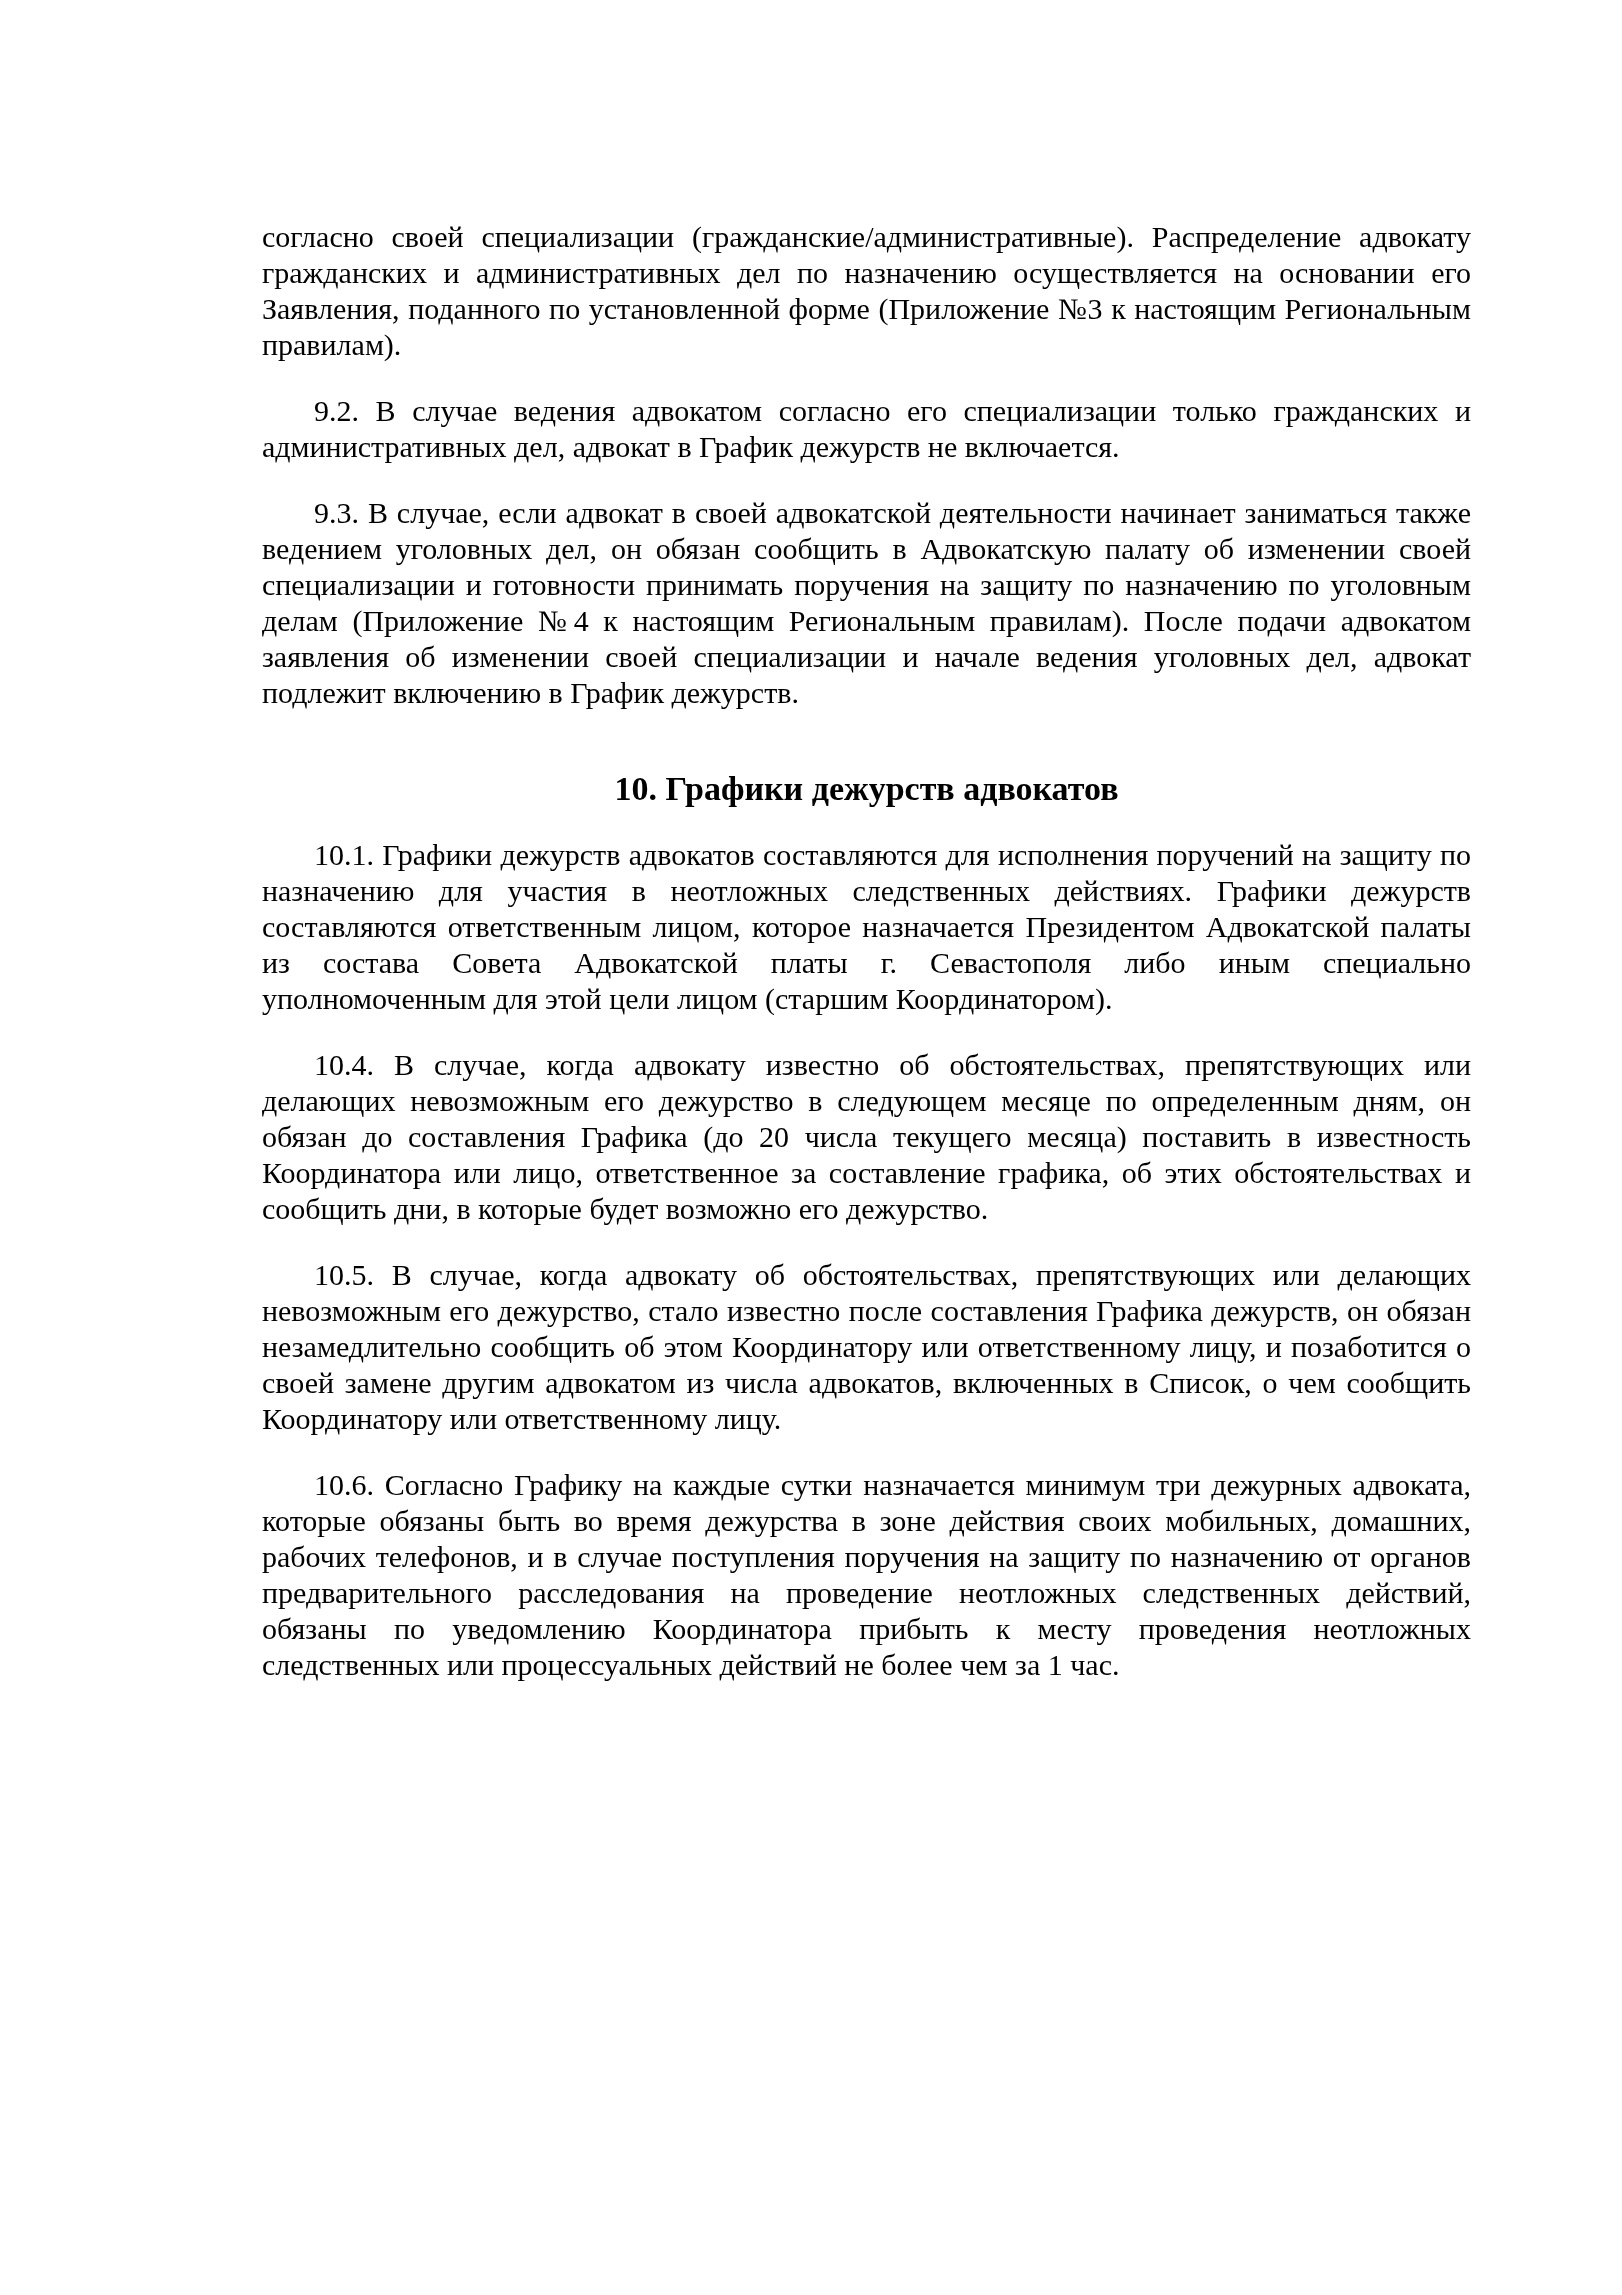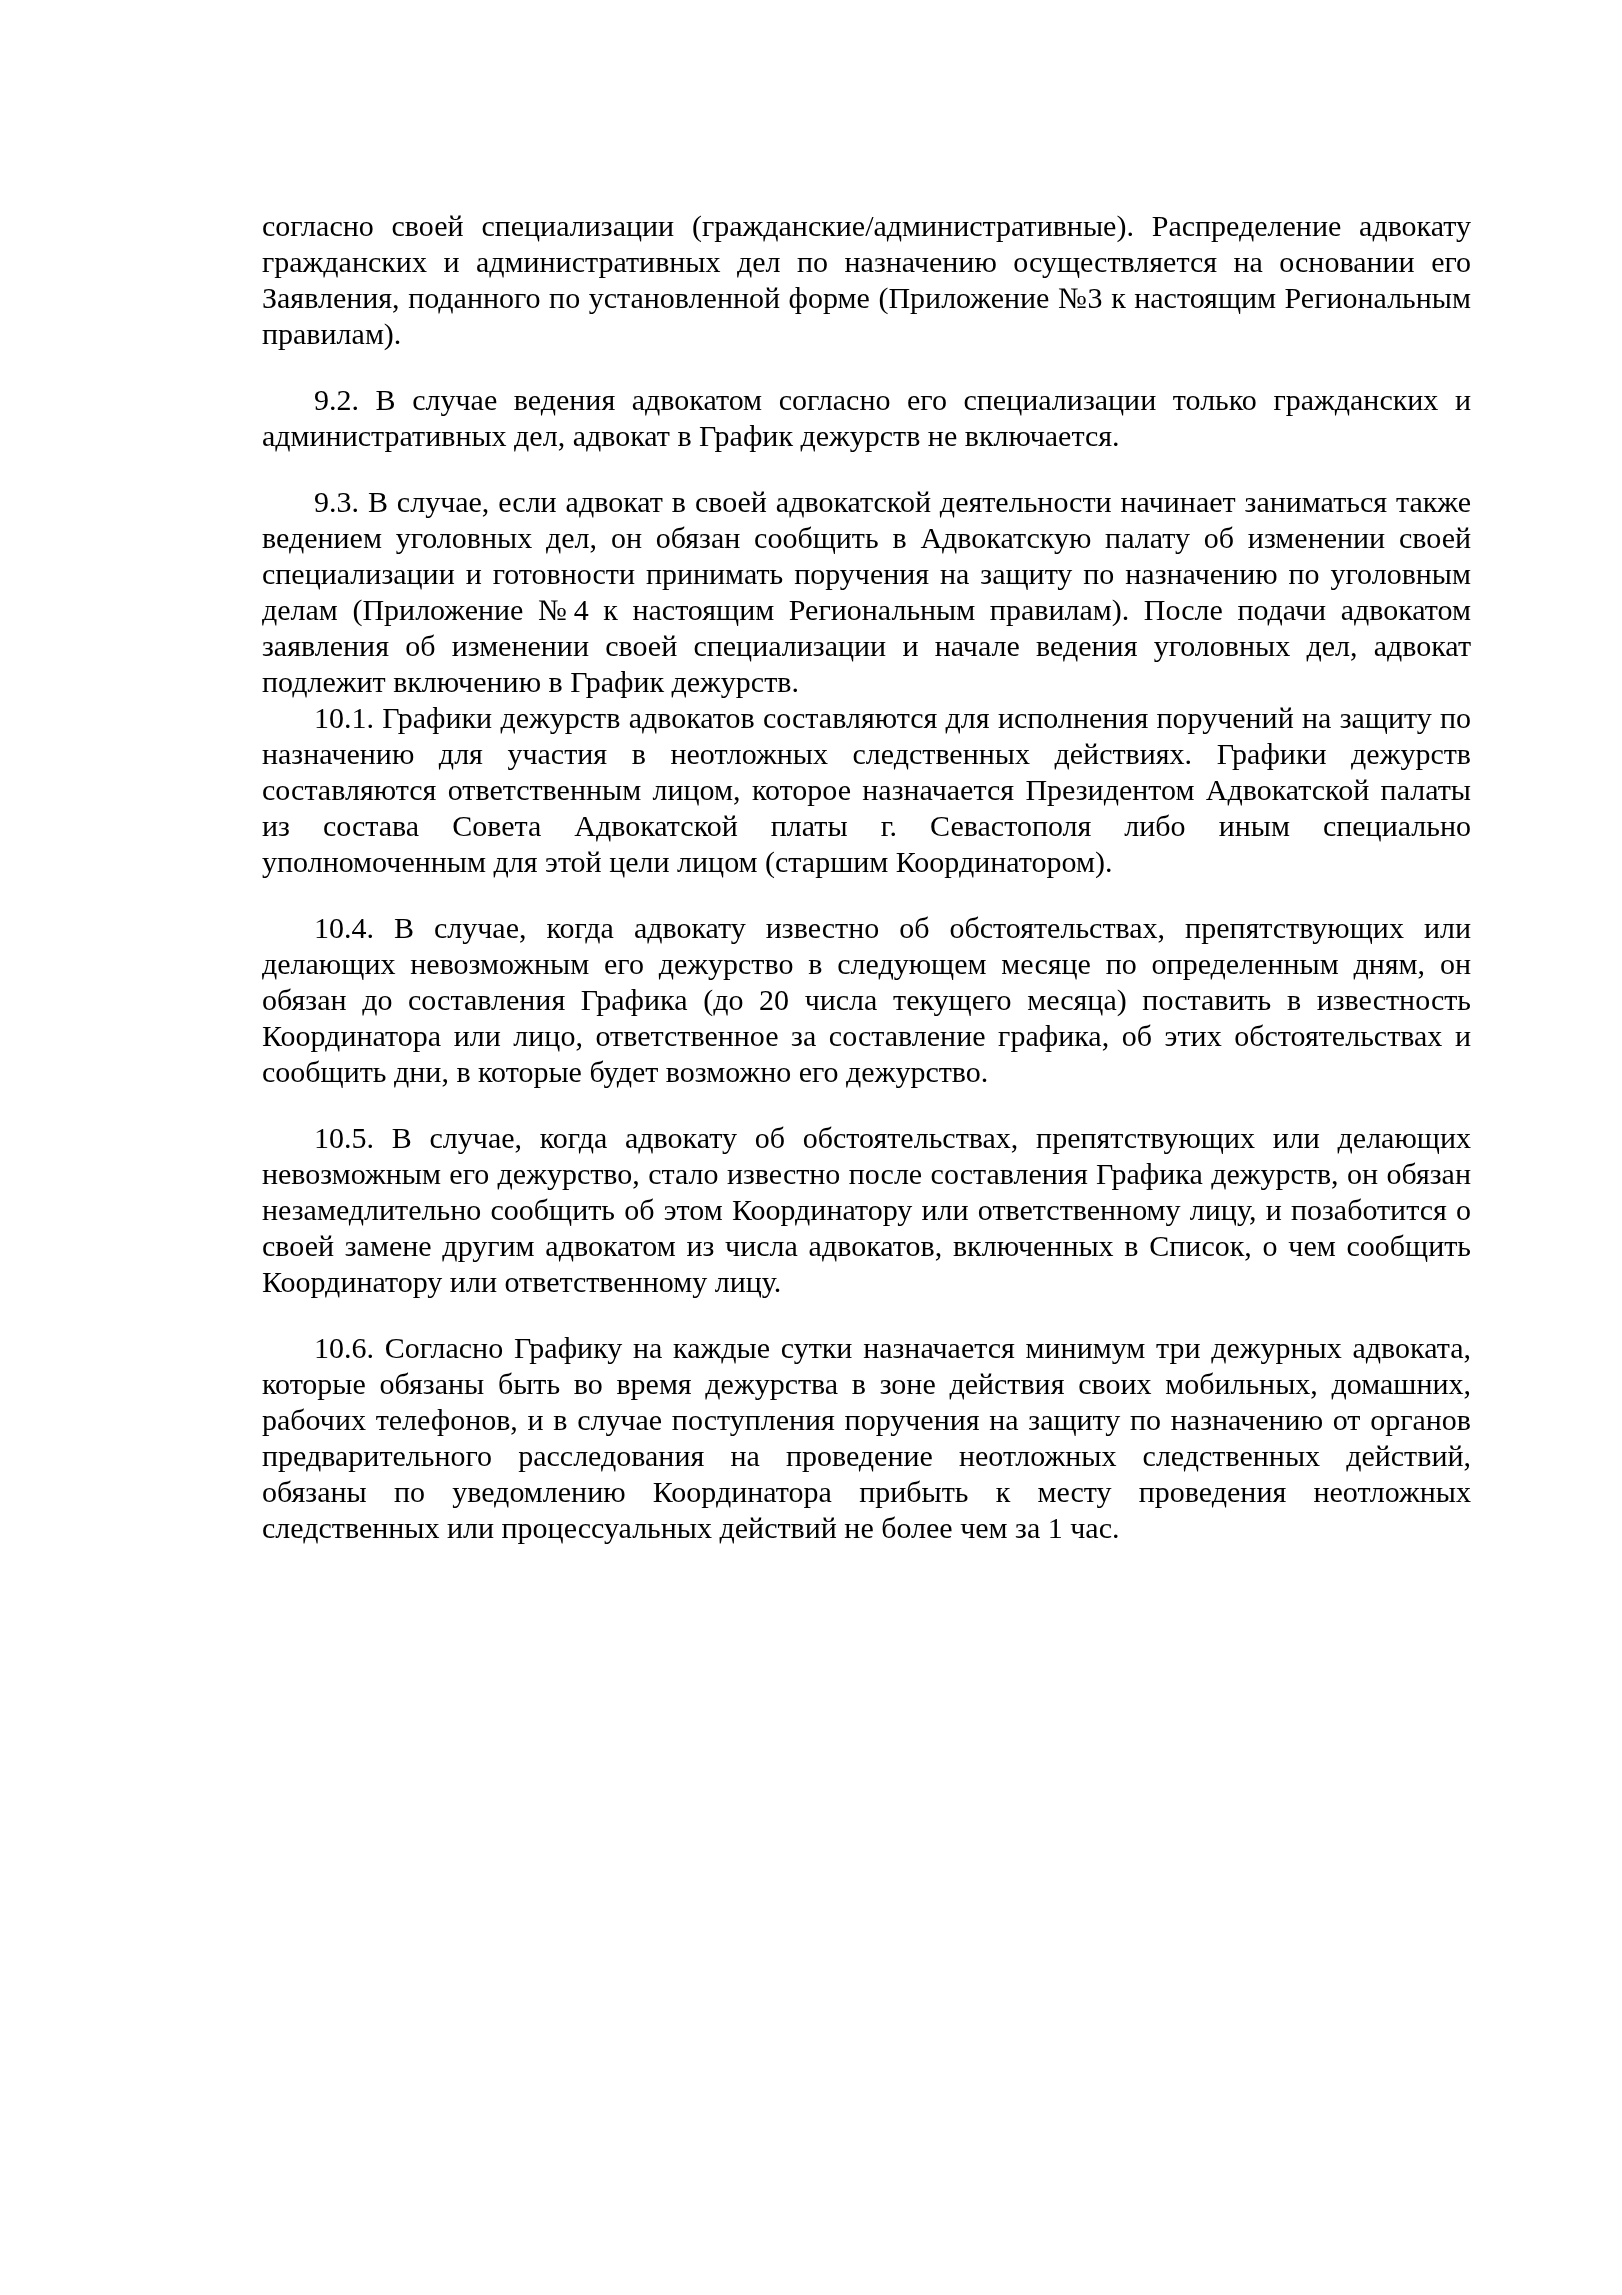--- a/index.html
+++ b/index.html
@@ -10,21 +10,21 @@
   .page {
     position: relative;
     width: 1622px;
     height: 2295px;
     background: #ffffff;
     overflow: hidden;
   }
   .content {
     position: absolute;
     left: 262px;
-    top: 208px;
+    top: 219px;
     width: 1209px;
     color: #000000;
     font-family: "Liberation Serif", "DejaVu Serif", serif;
     font-size: 30px;
     line-height: 36px;
     text-align: justify;
   }
   .para {
     margin: 0;
     text-indent: 52px;
@@ -49,20 +49,21 @@
 
 <div class="page">
   <div class="content">
 
     <p class="para no-indent">согласно своей специализации (гражданские/административные). Распределение адвокату гражданских и административных дел по назначению осуществляется на основании его Заявления, поданного по установленной форме (Приложение №3 к настоящим Региональным правилам).</p>
 
     <p class="para gap">9.2. В случае ведения адвокатом согласно его специализации только гражданских и административных дел, адвокат в График дежурств не включается.</p>
 
     <p class="para gap">9.3. В случае, если адвокат в своей адвокатской деятельности начинает заниматься также ведением уголовных дел, он обязан сообщить в Адвокатскую палату об изменении своей специализации и готовности принимать поручения на защиту по назначению по уголовным делам (Приложение №4 к настоящим Региональным правилам). После подачи адвокатом заявления об изменении своей специализации и начале ведения уголовных дел, адвокат подлежит включению в График дежурств.</p>
 
+    <h2 class="heading">10. Графики дежурств адвокатов</h2>
 
     <p class="para">10.1. Графики дежурств адвокатов составляются для исполнения поручений на защиту по назначению для участия в неотложных следственных действиях. Графики дежурств составляются ответственным лицом, которое назначается Президентом Адвокатской палаты из состава Совета Адвокатской платы г. Севастополя либо иным специально уполномоченным для этой цели лицом (старшим Координатором).</p>
 
 
 
 
     <p class="para gap">10.4. В случае, когда адвокату известно об обстоятельствах, препятствующих или делающих невозможным его дежурство в следующем месяце по определенным дням, он обязан до составления Графика (до 20 числа текущего месяца) поставить в известность Координатора или лицо, ответственное за составление графика, об этих обстоятельствах и сообщить дни, в которые будет возможно его дежурство.</p>
 
     <p class="para gap">10.5. В случае, когда адвокату об обстоятельствах, препятствующих или делающих невозможным его дежурство, стало известно после составления Графика дежурств, он обязан незамедлительно сообщить об этом Координатору или ответственному лицу, и позаботится о своей замене другим адвокатом из числа адвокатов, включенных в Список, о чем сообщить Координатору или ответственному лицу.</p>
 

